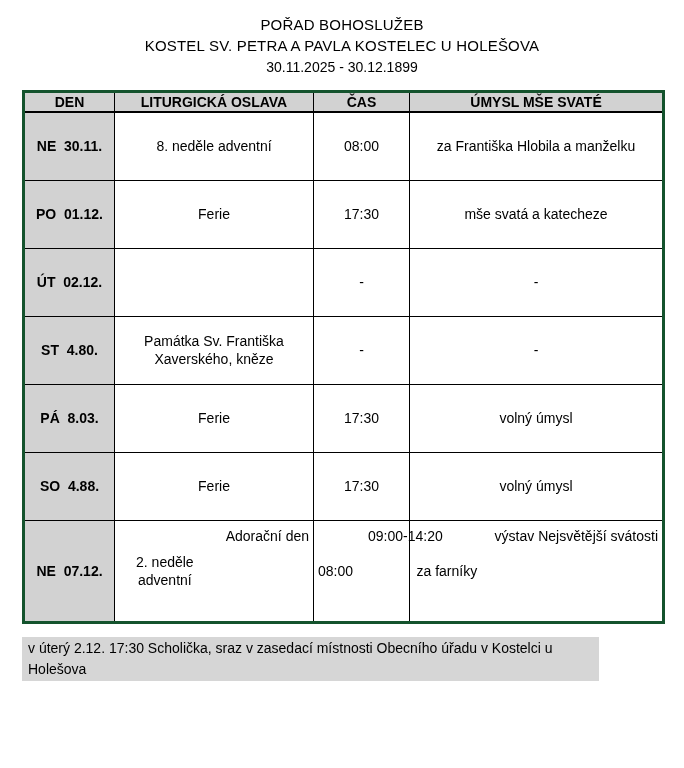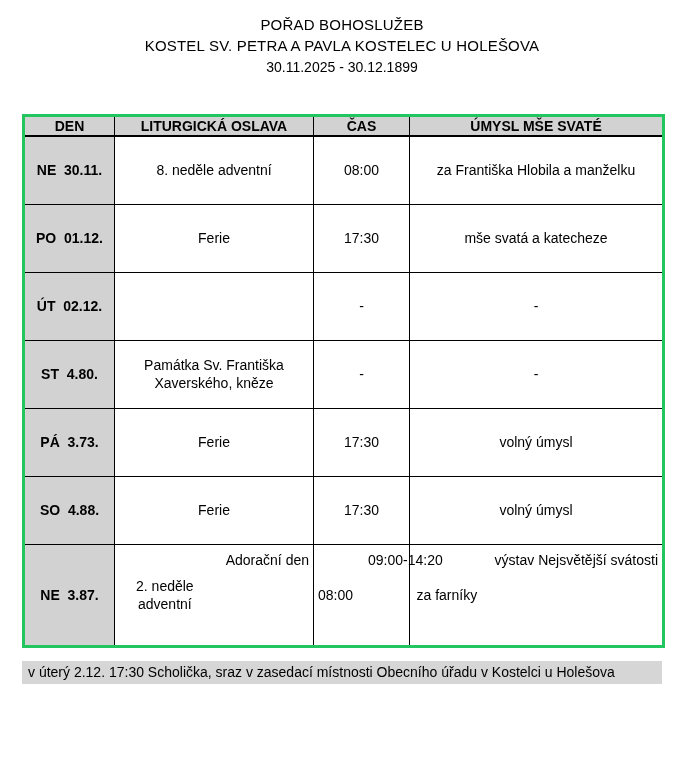--- a/index.html
+++ b/index.html
@@ -17,25 +17,25 @@
   .heading .subtitle {
     font-size: 15px; font-weight: normal; line-height: 21px;
     letter-spacing: 0.2px;
   }
   .heading .daterange {
     font-size: 14px; font-weight: normal; line-height: 22px;
   }
 
   
   table.schedule {
-    margin: 36px 0 0 22px;
+    margin: 12px 0 0 22px;
     width: 640px;
     border-collapse: collapse;
     table-layout: fixed;
-    border: 3px solid #22c55e;
+    border: 3px solid #14532d;
     font-size: 14px;
   }
   table.schedule col.c-day  { width: 91px; }
   table.schedule col.c-cel  { width: 199px; }
   table.schedule col.c-time { width: 96px; }
   table.schedule col.c-int  { width: 254px; }
 
   table.schedule th {
     background: #d2d2d2;
     border: 1.4px solid #000;
@@ -77,21 +77,21 @@
     display: flex; align-items: center; justify-content: center;
   }
   .two-line .sub {
     flex: 0 0 auto;
     padding-bottom: 1px;
   }
 
   
   .note {
     margin: 13px 0 0 22px;
-    width: 640px;
+    width: 577px;
     background: #d6d6d6;
     font-size: 14px;
     line-height: 21px;
     padding: 1px 8px 1px 6px;
   }
 </style>
 </head>
 <body>
 
 <div class="page">
@@ -136,33 +136,33 @@
         <td>-</td>
         <td>-</td>
       </tr>
       <tr class="row">
         <td class="day">ST  4.80.</td>
         <td>Památka Sv. Františka Xaverského, kněze</td>
         <td>-</td>
         <td>-</td>
       </tr>
       <tr class="row">
-        <td class="day">PÁ  3.73.</td>
+        <td class="day">PÁ  8.03.</td>
         <td>Ferie</td>
         <td>17:30</td>
         <td>volný úmysl</td>
       </tr>
       <tr class="row">
         <td class="day">SO  4.88.</td>
         <td>Ferie</td>
         <td>17:30</td>
         <td>volný úmysl</td>
       </tr>
       <tr class="row-tall">
-        <td class="day">NE  3.87.</td>
+        <td class="day">NE  07.12.</td>
         <td>
           <div class="two-line">
             <div class="main">2. neděle adventní</div>
             <div class="sub">Adorační den</div>
           </div>
         </td>
         <td>
           <div class="two-line">
             <div class="main">08:00</div>
             <div class="sub">09:00-14:20</div>

